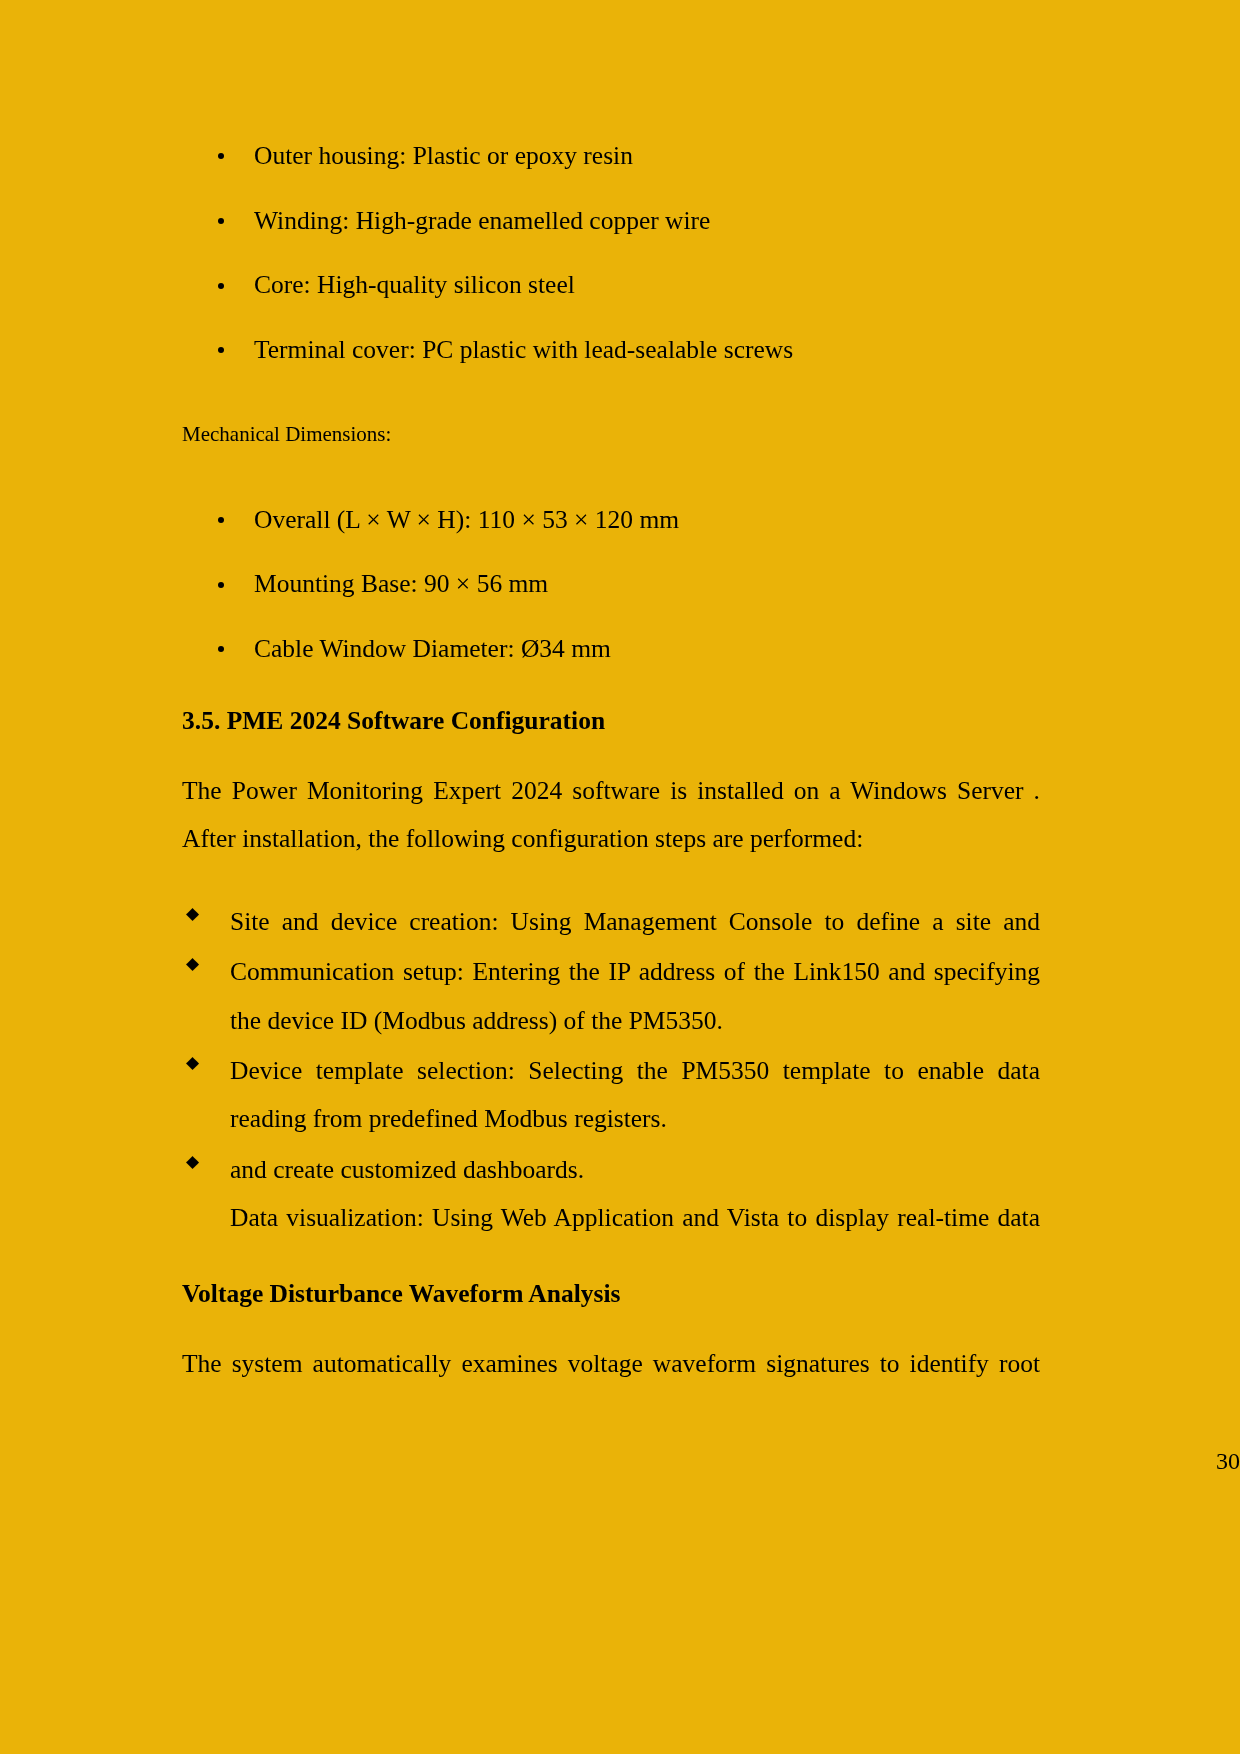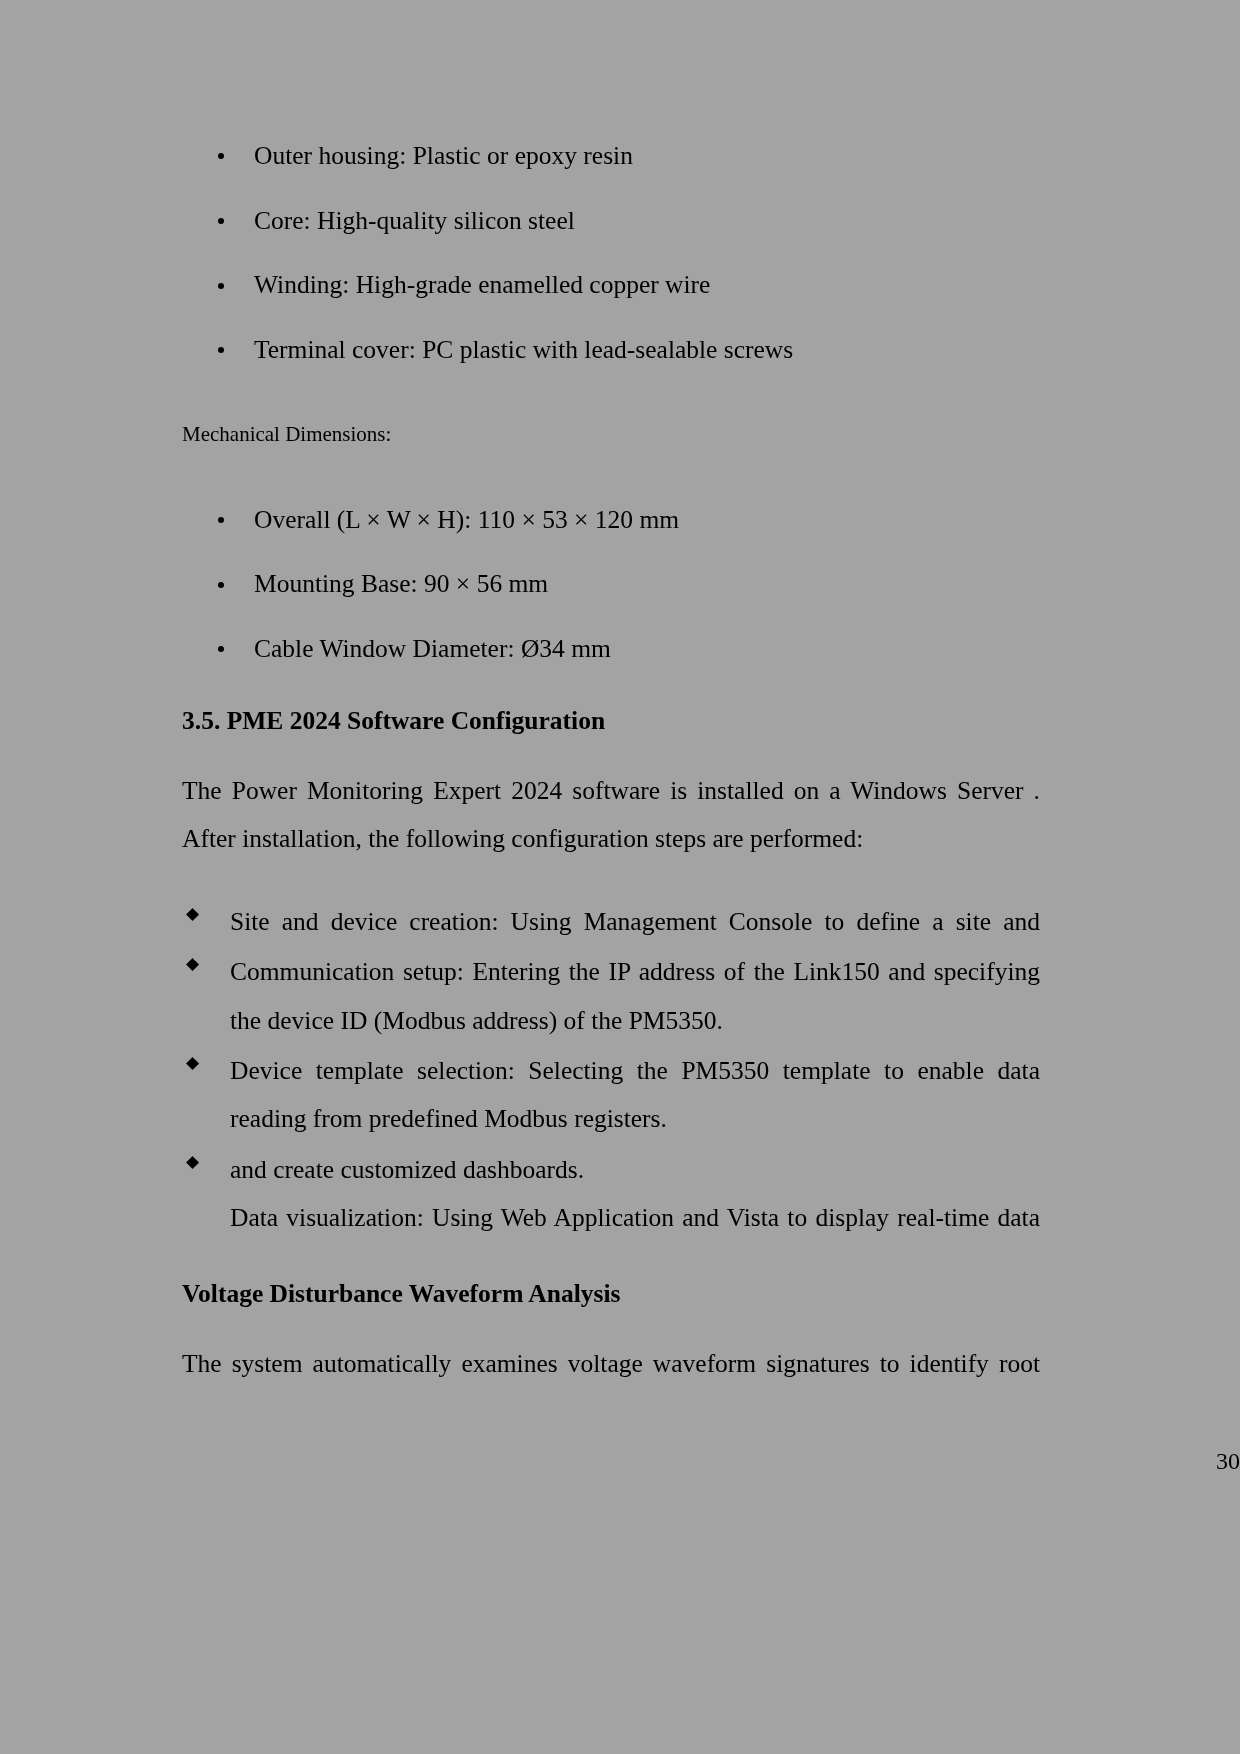--- a/index.html
+++ b/index.html
@@ -4,21 +4,21 @@
 <style>
   html, body {
     margin: 0;
     padding: 0;
     background: #ffffff;
   }
   .page {
     position: relative;
     width: 1240px;
     height: 1754px;
-    background: #a3a3a3;
+    background: #eab308;
     font-family: "Liberation Serif", "DejaVu Serif", serif;
     color: #000000;
     box-sizing: border-box;
     overflow: hidden;
   }
   .content {
     position: absolute;
     left: 182px;
     top: 140px;
     width: 858px;
@@ -133,25 +133,25 @@
 <div class="page">
   <div class="content">
 
     <ul class="ul-round">
       <li>
         <span class="dot"></span>
         <span>Outer housing: Plastic or epoxy resin</span>
       </li>
       <li>
         <span class="dot"></span>
+        <span>Winding: High-grade enamelled copper wire</span>
+      </li>
+      <li>
+        <span class="dot"></span>
         <span>Core: High-quality silicon steel</span>
-      </li>
-      <li>
-        <span class="dot"></span>
-        <span>Winding: High-grade enamelled copper wire</span>
       </li>
       <li>
         <span class="dot"></span>
         <span>Terminal cover: PC plastic with lead-sealable screws</span>
       </li>
     </ul>
 
     <div class="spacer-a"></div>
 
     <p class="plain-para">Mechanical Dimensions:</p>

